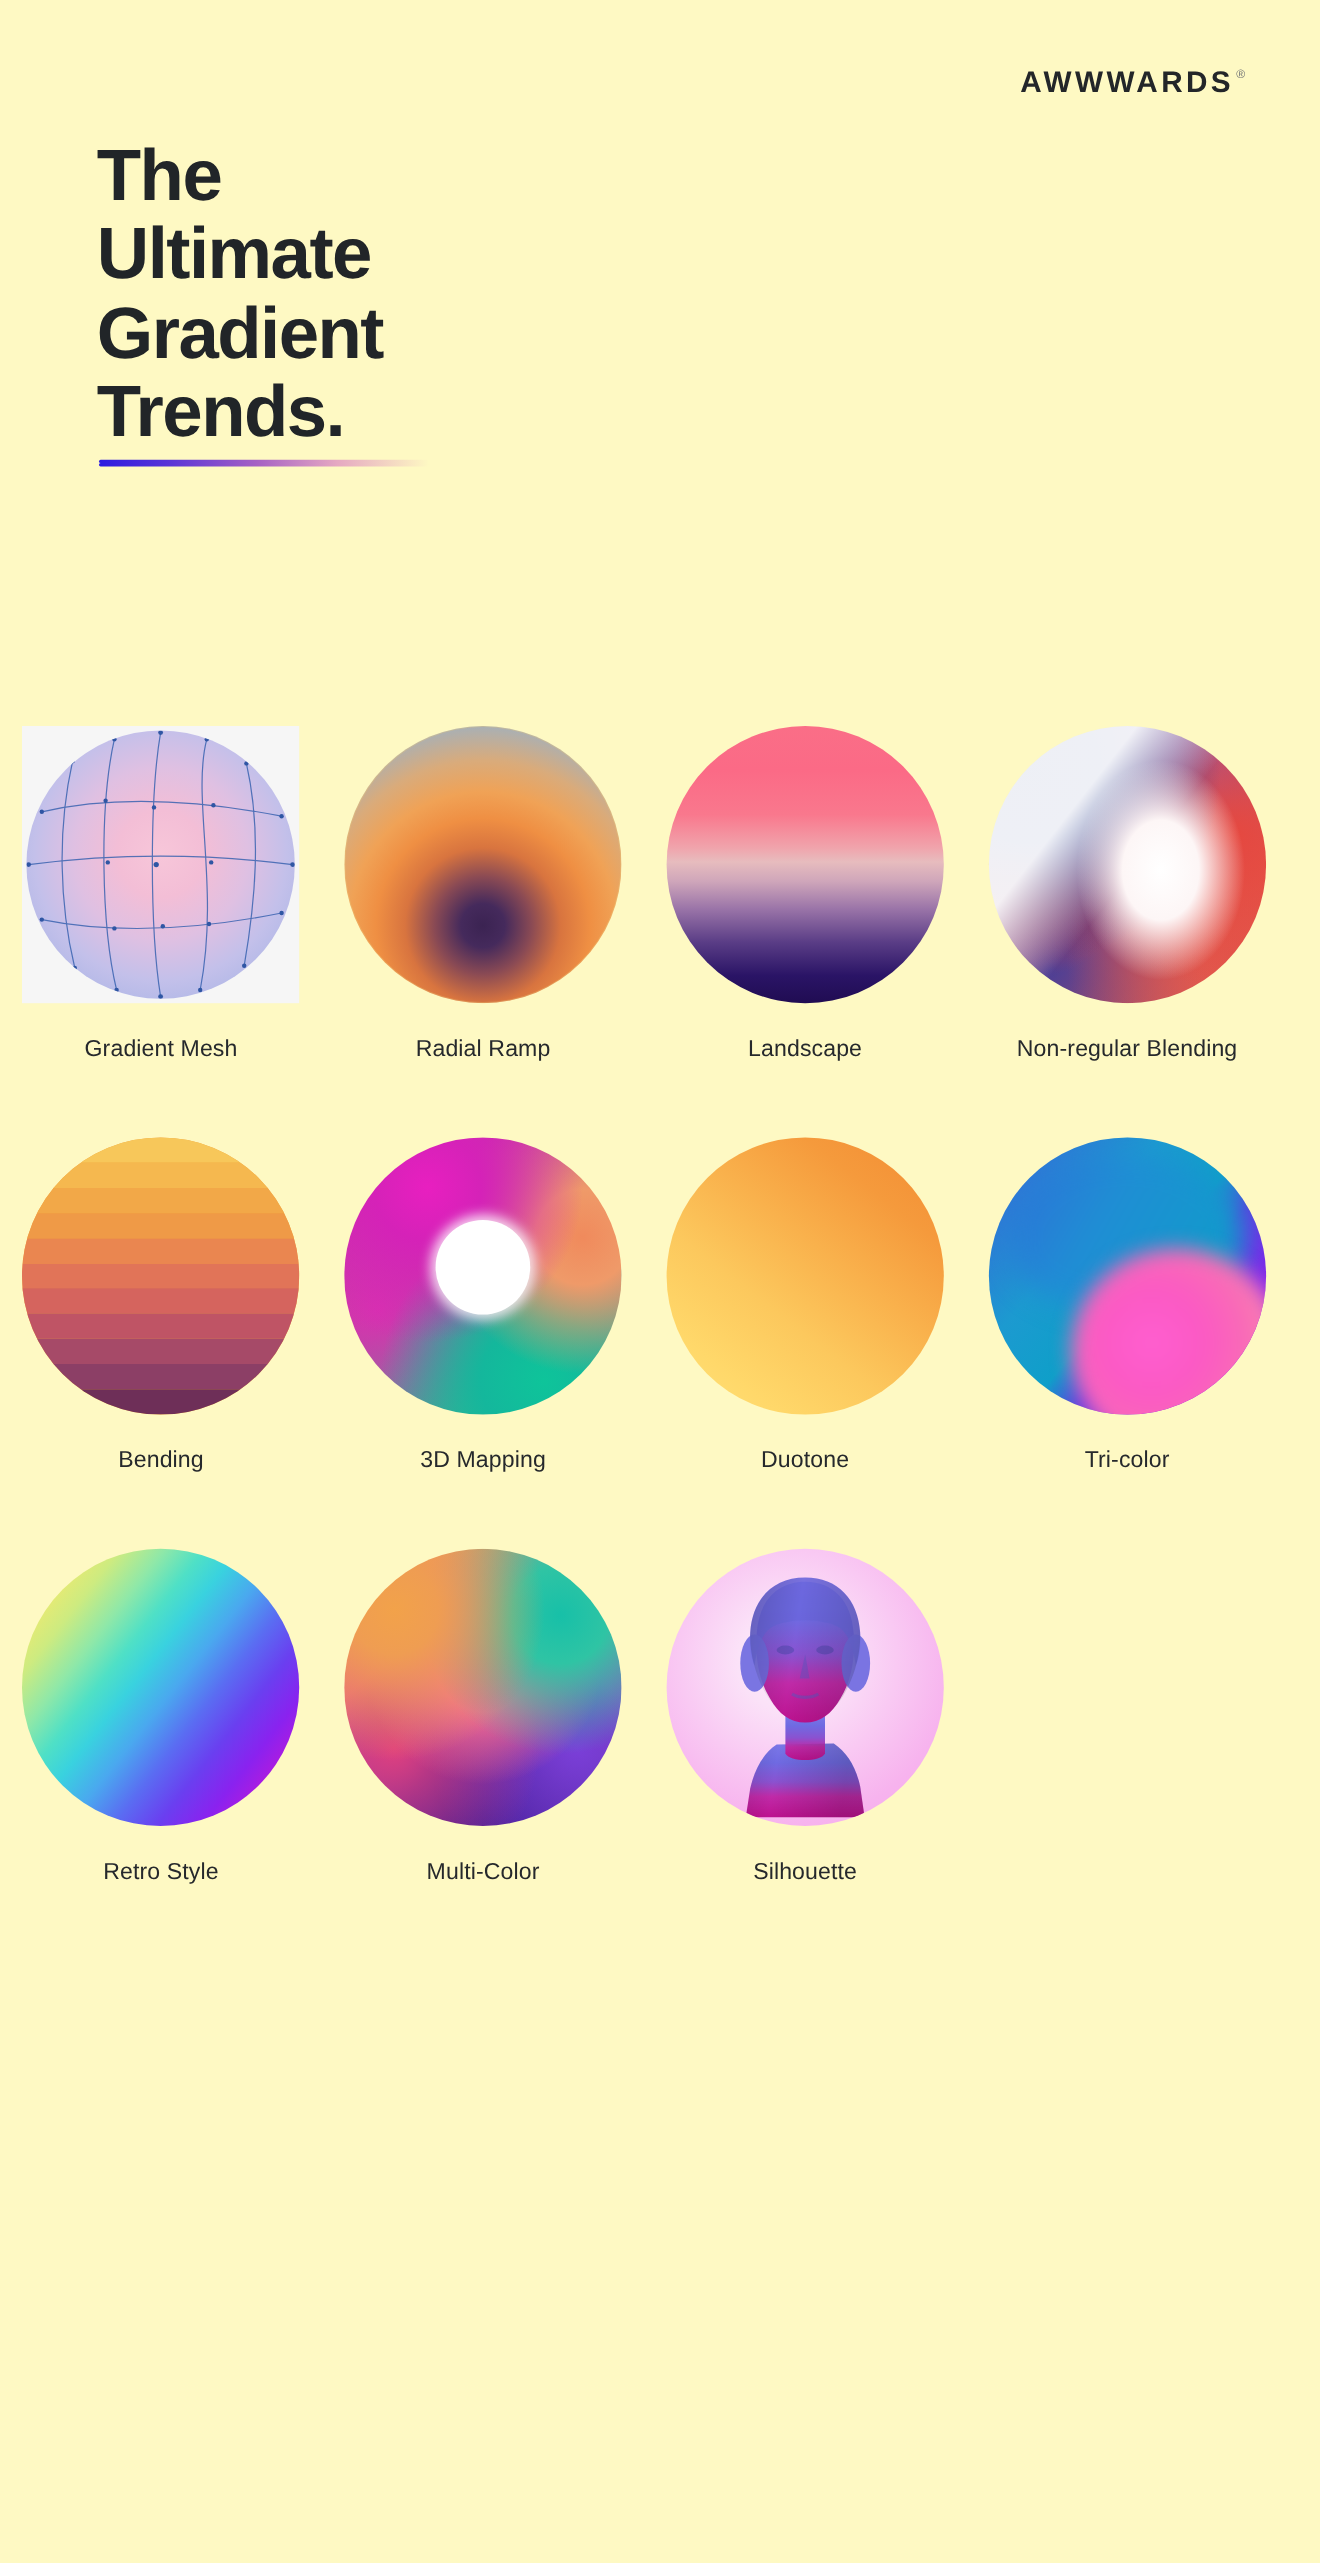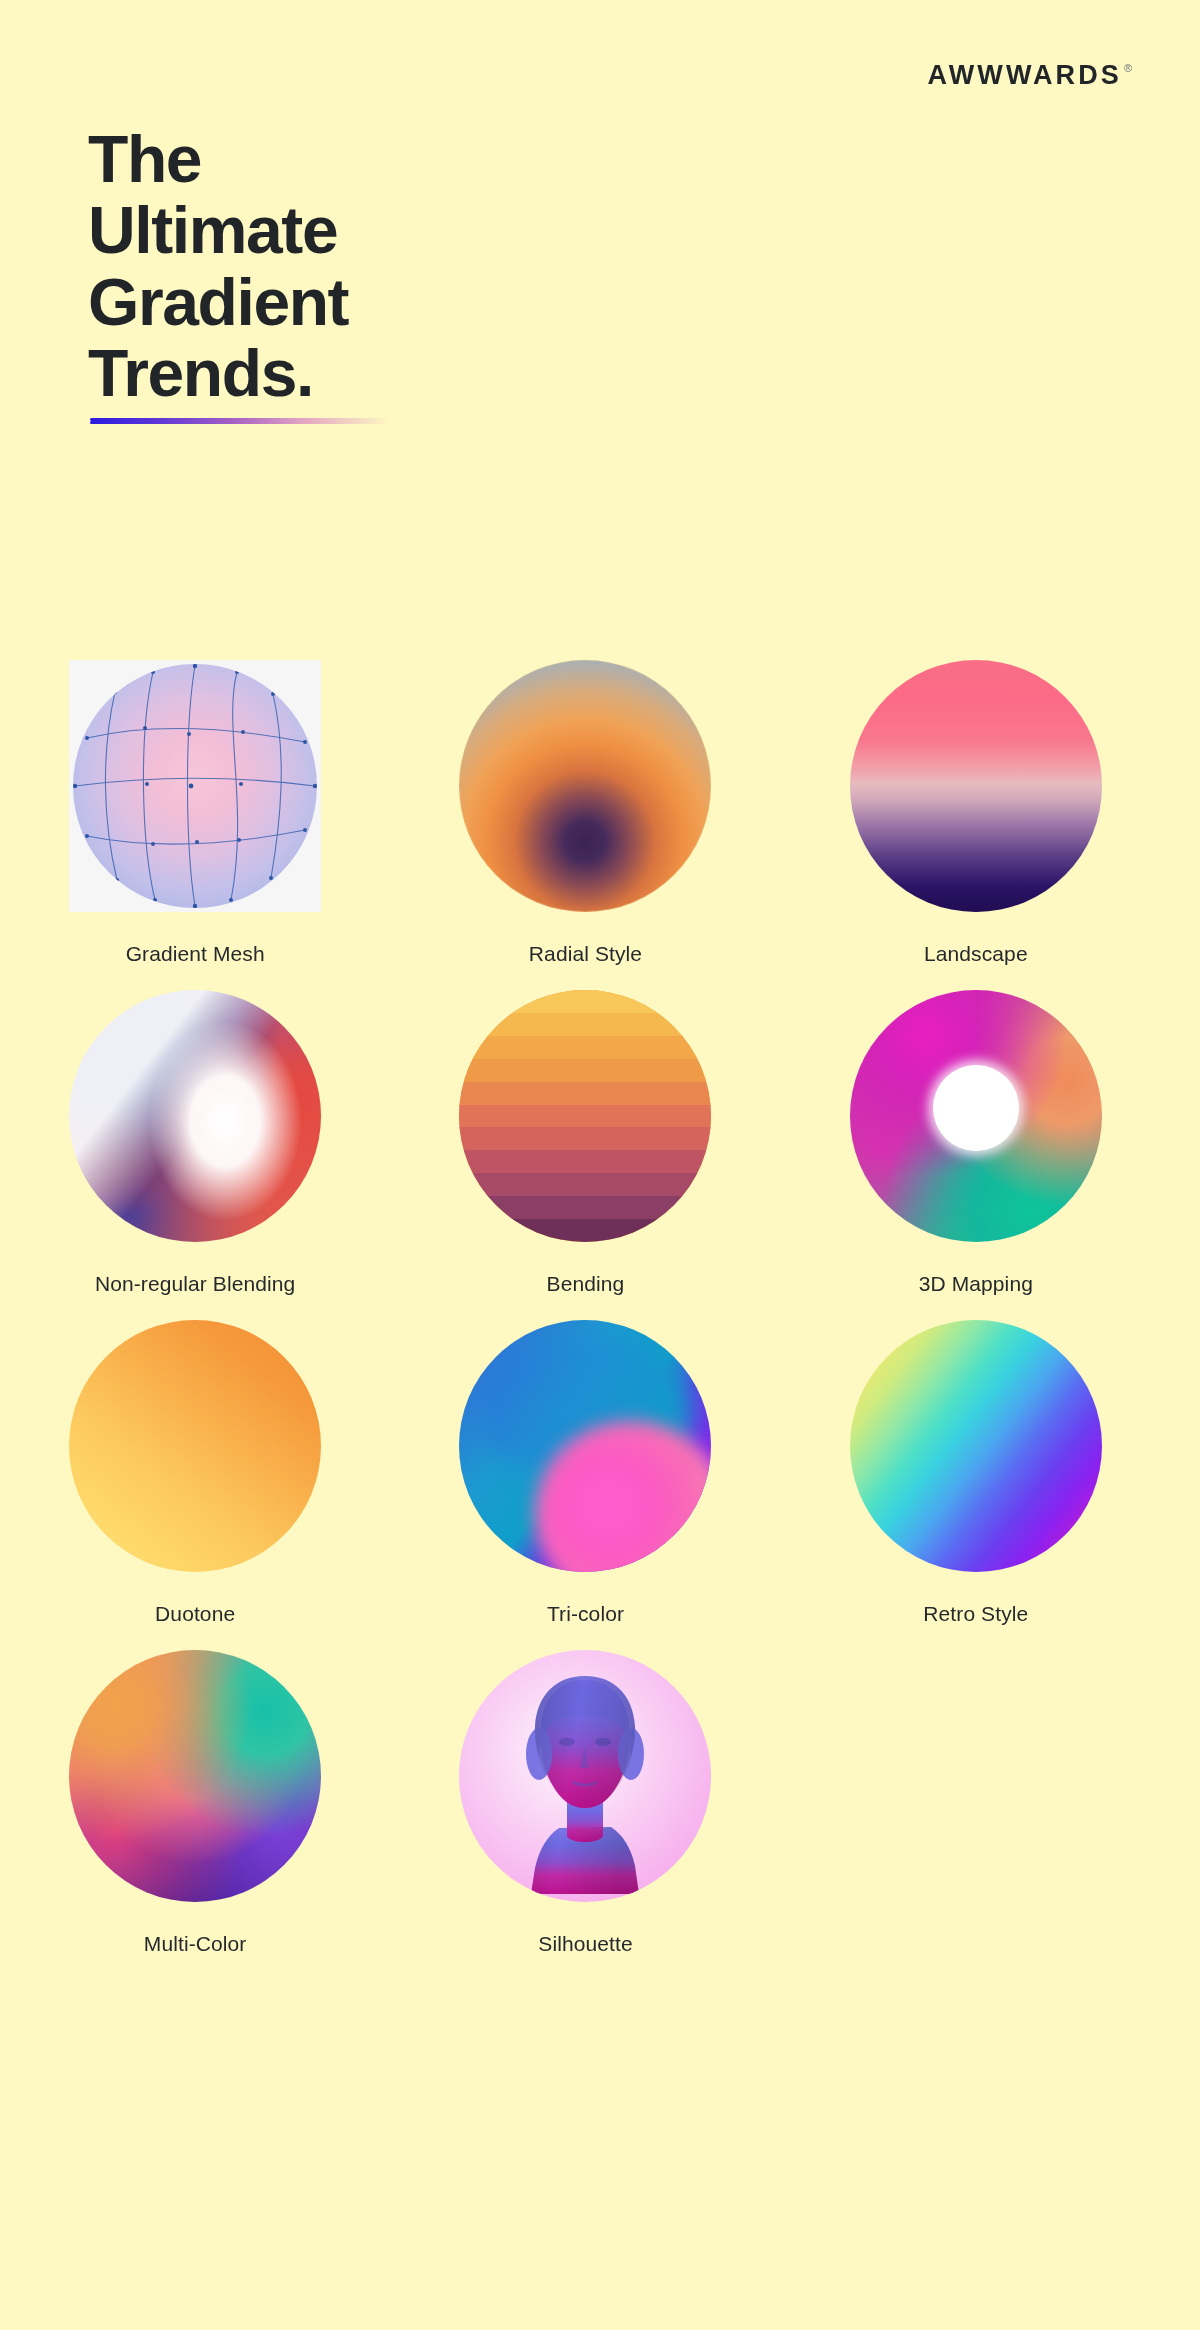--- a/index.html
+++ b/index.html
@@ -84,22 +84,22 @@
     letter-spacing: 0.05px;
   }
 
   
   .grid {
     position: absolute;
     left: 0;
     top: 660px;
     width: 1171px;
     display: grid;
-    grid-template-columns: repeat(3, 1fr);
-    row-gap: 24px;
+    grid-template-columns: repeat(4, 1fr);
+    row-gap: 68px;
   }
   .cell {
     display: flex;
     flex-direction: column;
     align-items: center;
   }
   .swatch-wrap {
     width: 252px;
     height: 252px;
     position: relative;
@@ -354,21 +354,21 @@
           </div>
         </div>
       </div>
       <div class="cell-label">Gradient Mesh</div>
     </div>
 
     <div class="cell">
       <div class="swatch-wrap">
         <div class="swatch s-radial"></div>
       </div>
-      <div class="cell-label">Radial Style</div>
+      <div class="cell-label">Radial Ramp</div>
     </div>
 
 
     <div class="cell">
       <div class="swatch-wrap">
         <div class="swatch s-landscape"></div>
       </div>
       <div class="cell-label">Landscape</div>
     </div>
 

